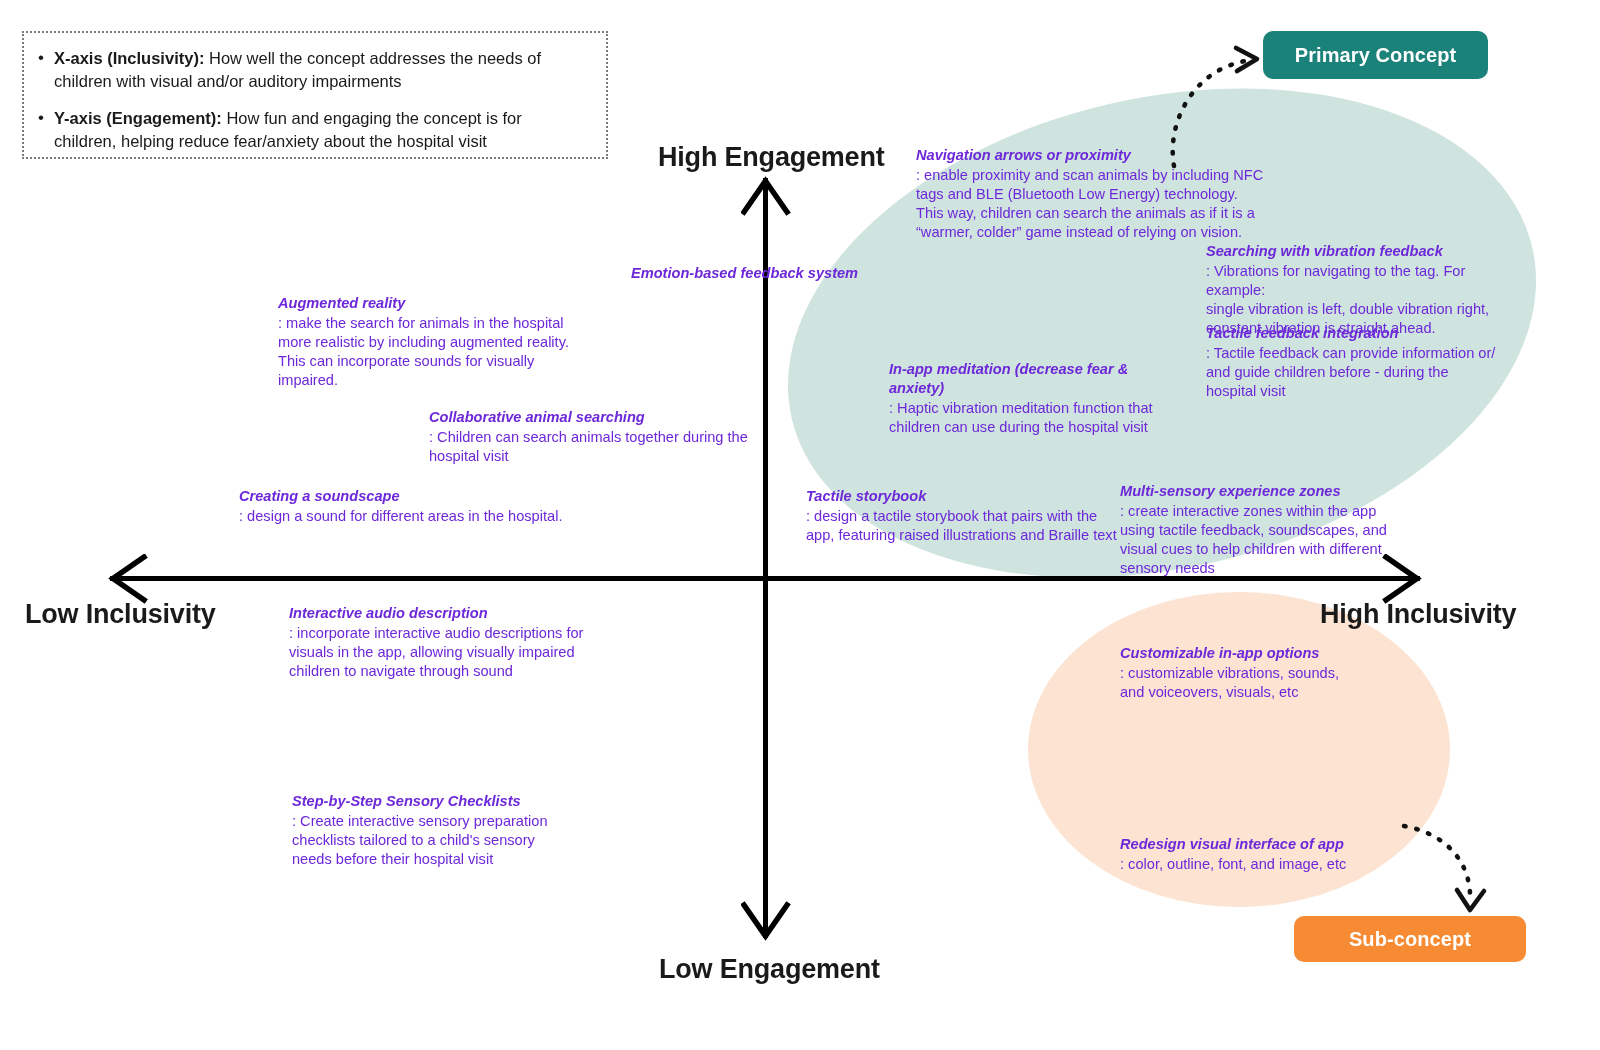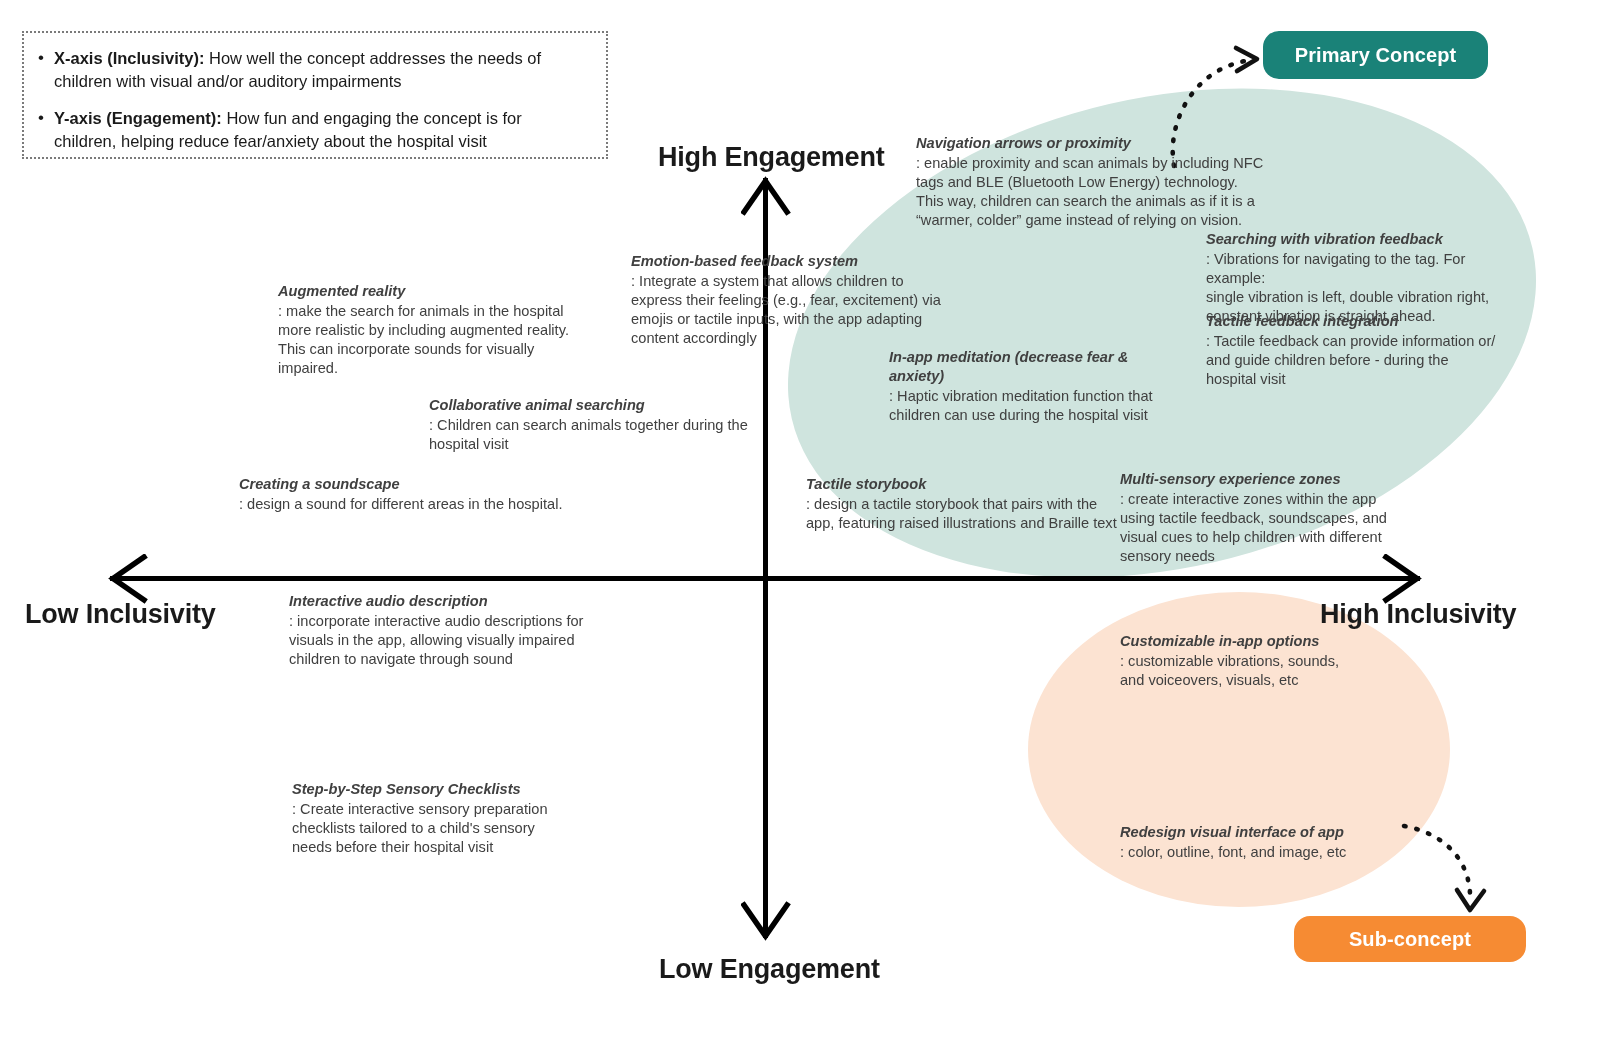--- a/index.html
+++ b/index.html
@@ -79,21 +79,21 @@
   #label-low-engagement  { left: 659px; top: 954px; }
   #label-low-inclusivity { left: 25px;  top: 599px; }
   #label-high-inclusivity{ left: 1320px; top: 599px; }
 
   
   .badge {
     position: absolute;
     display: flex;
     align-items: center;
     justify-content: center;
-    border-radius: 16px;
+    border-radius: 10px;
     color: #ffffff;
     font-size: 20px;
     font-weight: bold;
     letter-spacing: 0.1px;
   }
   #badge-primary {
     left: 1263px; top: 31px;
     width: 225px; height: 48px;
     background: #1a8278;
   }
@@ -107,21 +107,22 @@
   .connector { position: absolute; }
   .connector svg { display: block; overflow: visible; }
   #connector-primary { left: 1140px; top: 38px; }
   #connector-sub { left: 1400px; top: 820px; }
 
   
   .note {
     position: absolute;
     font-size: 14.6px;
     line-height: 1.31;
-    color: #404040;
+    color: #6d28d9;
+    margin-top: 12px;
   }
   .note .note-title {
     font-weight: bold;
     font-style: italic;
     display: block;
     margin-bottom: 1px;
   }
   .note .note-body { display: block; white-space: pre-line; }
 
   
@@ -230,24 +231,20 @@
 
   <div class="note" id="note-tactile-feedback">
     <span class="note-title">Tactile feedback integration</span>
     <span class="note-body">: Tactile feedback can provide information or/
 and guide children before - during the
 hospital visit</span>
   </div>
 
   <div class="note" id="note-emotion-feedback">
     <span class="note-title">Emotion-based feedback system</span>
-    <span class="note-body">: Integrate a system that allows children to
-express their feelings (e.g., fear, excitement) via
-emojis or tactile inputs, with the app adapting
-content accordingly</span>
   </div>
 
   <div class="note" id="note-augmented-reality">
     <span class="note-title">Augmented reality</span>
     <span class="note-body">: make the search for animals in the hospital
 more realistic by including augmented reality.
 This can incorporate sounds for visually
 impaired.</span>
   </div>
 

